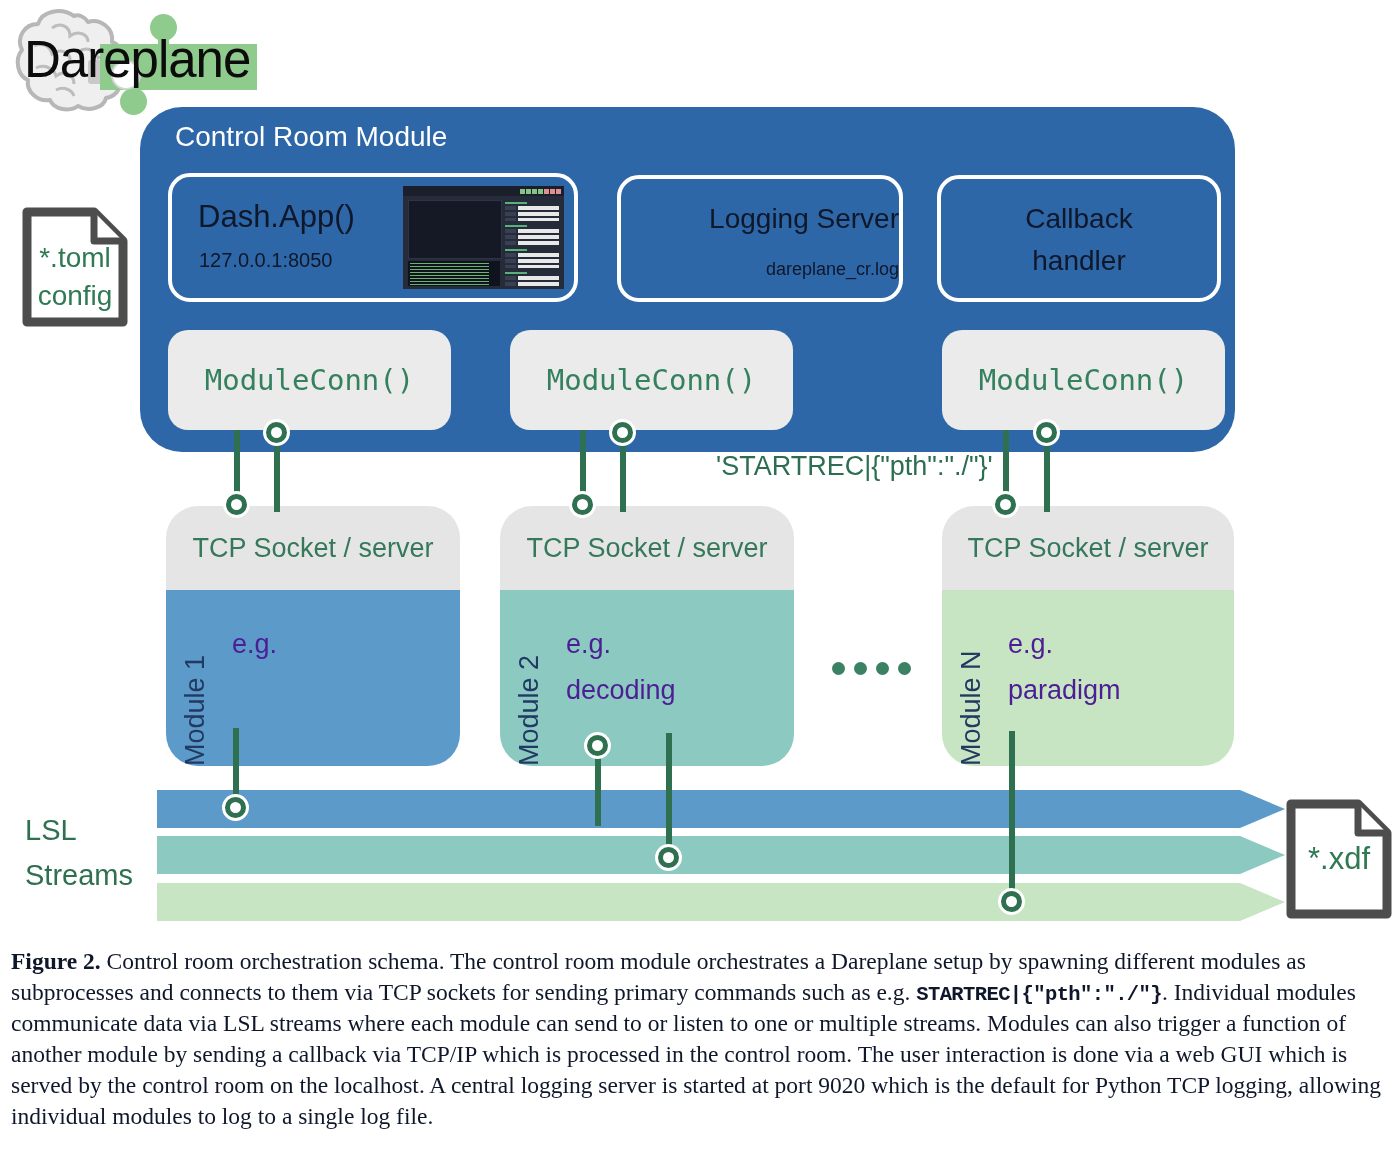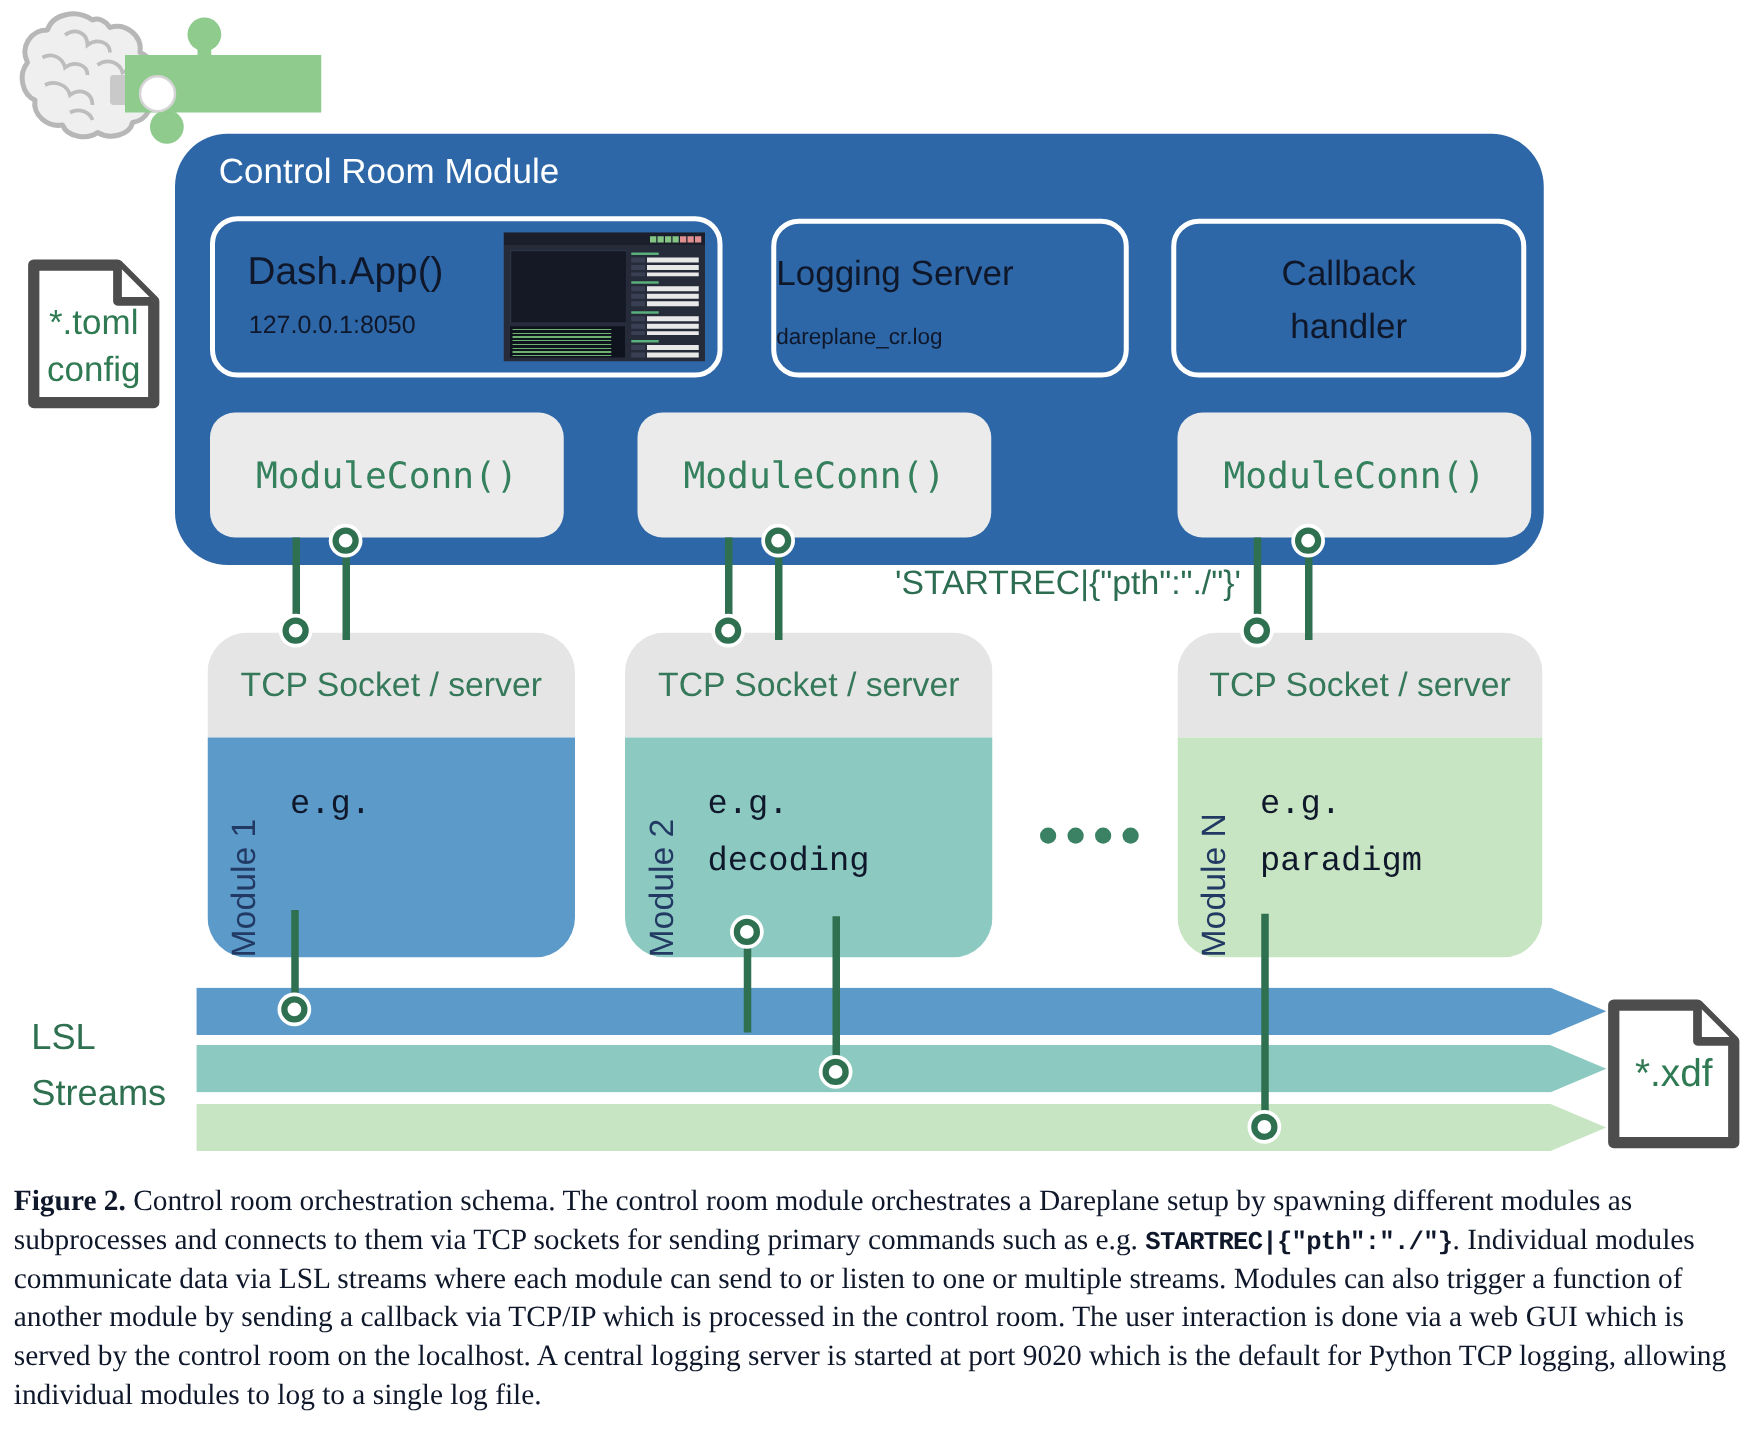--- a/index.html
+++ b/index.html
@@ -34,21 +34,21 @@
   .t-dot.g{background:#84c584;}
   .t-dot.r{background:#e09090;}
   .t-left{position:absolute;left:5px;top:14px;width:92px;height:57px;background:#151926;border:1px solid #2e3445;}
   .t-term{position:absolute;left:5px;top:75px;width:92px;height:25px;background:#0f131e;
     background-image:repeating-linear-gradient(to bottom,rgba(125,205,125,.85) 0 1px,transparent 1px 3px);
     background-size:86% 90%;background-repeat:no-repeat;background-position:2px 2px;}
   .t-right{position:absolute;left:102px;top:14px;width:54px;bottom:3px;display:flex;flex-direction:column;gap:2px;}
   .t-h{height:2px;width:40%;background:#58b07a;margin-top:2px;}
   .t-row{height:4px;background:linear-gradient(to right,#3a4054 0 11px,transparent 11px 13px,#e8e8e8 13px 100%);}
 
-  .logging{left:617px;top:175px;width:286px;height:127px;text-align:left;}
+  .logging{left:617px;top:175px;width:286px;height:127px;text-align:right;}
   .logging-title{font-size:28px;margin-top:24px;}
   .logging-sub{font-size:18px;margin-top:24px;}
   .callback{left:937px;top:175px;width:284px;height:127px;}
   .callback-title{font-size:28px;line-height:1.5;text-align:center;margin-top:19px;padding:0 50px;}
 
   
   .mconn{position:absolute;top:330px;height:100px;background:#ebebeb;border-radius:20px;z-index:2;
     display:flex;align-items:center;justify-content:center;
     font-family:"DejaVu Sans Mono","Liberation Mono",monospace;font-size:29px;color:#35815e;}
   .mc1{left:168px;width:283px;}
@@ -63,21 +63,21 @@
 
   
   .card{position:absolute;top:506px;height:260px;border-radius:32px;overflow:hidden;z-index:1;}
   .card-h{height:84px;background:#e5e5e5;color:#35795a;font-size:27px;display:flex;align-items:center;justify-content:center;}
   .card-b{position:absolute;top:84px;bottom:0;left:0;right:0;}
   .c1{left:166px;width:294px;} .c1 .card-b{background:#5b9ac9;}
   .c2{left:500px;width:294px;} .c2 .card-b{background:#8bc9c1;}
   .c3{left:942px;width:292px;} .c3 .card-b{background:#c7e5c2;}
   .vtext{position:absolute;left:14px;top:0;bottom:0;writing-mode:vertical-rl;transform:rotate(180deg);
     color:#223a63;font-size:27px;display:flex;align-items:center;}
-  .ex{position:absolute;left:66px;top:32px;color:#0f172a;font-size:27px;line-height:1.7;font-family:Liberation Mono, monospace;}
+  .ex{position:absolute;left:66px;top:32px;color:#4c1d95;font-size:27px;line-height:1.7;}
 
   .dots{left:832px;top:662px;display:flex;gap:9px;z-index:2;}
   .dot{width:13px;height:13px;border-radius:50%;background:#3a8263;}
 
   
   .stream{position:absolute;left:157px;width:1128px;height:38px;z-index:1;
     clip-path:polygon(0 0,calc(100% - 45px) 0,100% 50%,calc(100% - 45px) 100%,0 100%);}
   .s1{top:790px;background:#5b9ac9;}
   .s2{top:836px;background:#8bc9c1;}
   .s3{top:883px;background:#c7e5c2;}
@@ -107,20 +107,21 @@
     <path d="M66 46 C74 40 84 44 86 52 C94 48 102 52 102 60" fill="none" stroke="#bdbdbd" stroke-width="3"></path>
     <path d="M44 84 C52 80 60 84 62 90" fill="none" stroke="#bdbdbd" stroke-width="3"></path>
   </svg>
   <div class="abs brain-tab"></div>
   <div class="abs logo-green-rect"></div>
   <div class="knob" style="left:150px;top:14px;width:27px;height:27px;"></div>
   <div class="knob-stem" style="left:158px;top:32px;width:11px;height:18px;"></div>
   <div class="knob" style="left:120px;top:88px;width:27px;height:27px;"></div>
   <div class="knob-stem" style="left:128px;top:80px;width:11px;height:14px;"></div>
   <div class="abs notch"></div>
+  <div class="abs wordmark">Dareplane</div>
 </div>
 
 <div class="abs fileicon" style="left:20px;top:205px;width:110px;height:124px;">
   <svg width="110" height="124" viewBox="0 0 110 124">
     <path d="M7 7 H74 L103 36 V117 H7 Z" fill="#ffffff" stroke="#4d4d4d" stroke-width="9" stroke-linejoin="round"></path>
     <path d="M74 7 V36 H103" fill="#ffffff" stroke="#4d4d4d" stroke-width="7" stroke-linejoin="round"></path>
   </svg>
   <div class="file-text toml-text">
     <div>*.toml</div>
     <div>config</div>

